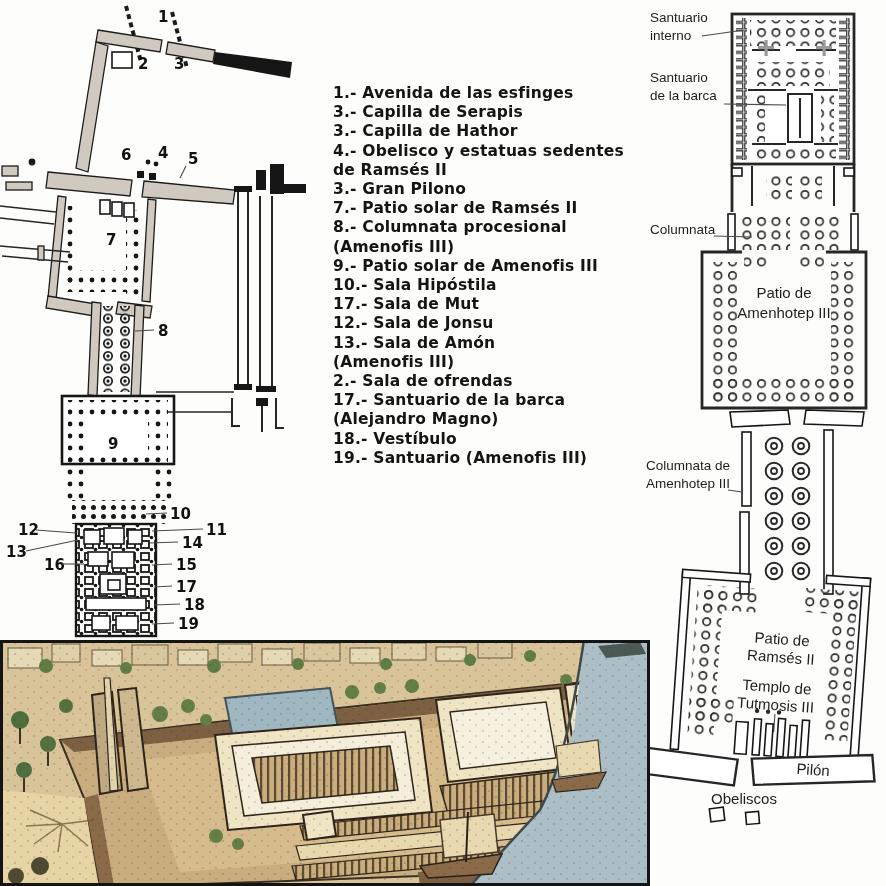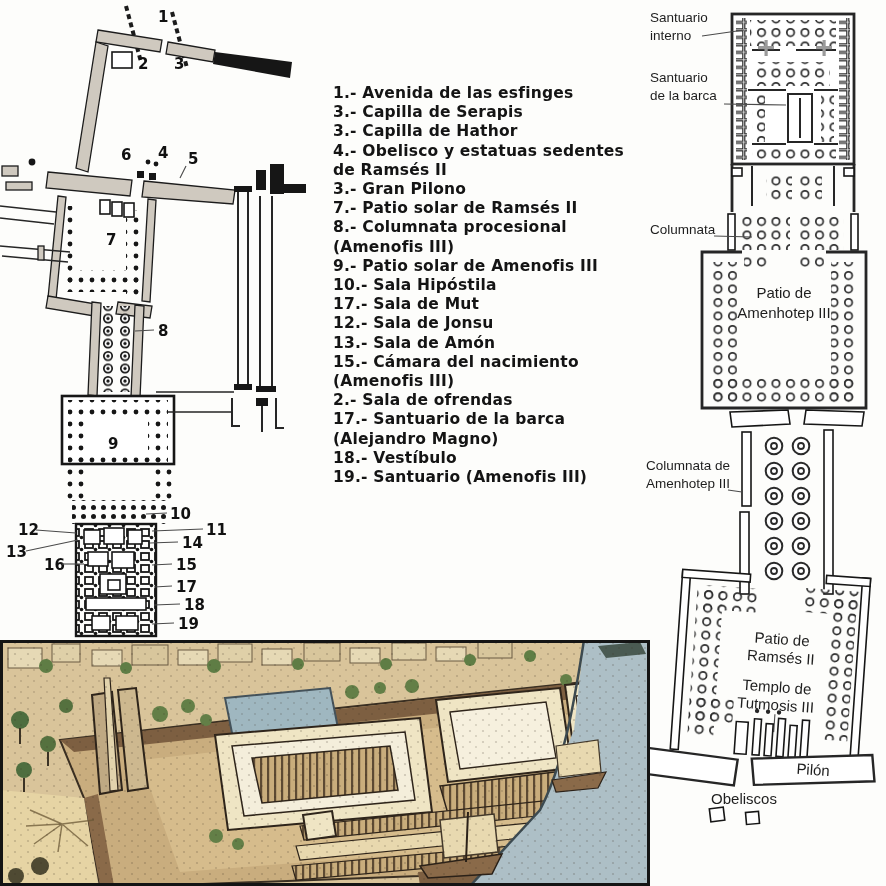--- a/index.html
+++ b/index.html
@@ -182,21 +182,20 @@
     <div class="lg">de Ramsés II</div>
     <div class="lg">3.- Gran Pilono</div>
     <div class="lg">7.- Patio solar de Ramsés II</div>
     <div class="lg">8.- Columnata procesional</div>
     <div class="lg">(Amenofis III)</div>
     <div class="lg">9.- Patio solar de Amenofis III</div>
     <div class="lg">10.- Sala Hipóstila</div>
     <div class="lg">17.- Sala de Mut</div>
     <div class="lg">12.- Sala de Jonsu</div>
     <div class="lg">13.- Sala de Amón</div>
-    <div class="lg">15.- Cámara del nacimiento</div>
     <div class="lg">(Amenofis III)</div>
     <div class="lg">2.- Sala de ofrendas</div>
     <div class="lg">17.- Santuario de la barca</div>
     <div class="lg">(Alejandro Magno)</div>
     <div class="lg">18.- Vestíbulo</div>
     <div class="lg">19.- Santuario (Amenofis III)</div>
   </div>
 
   <svg class="right-plan" width="246" height="840" viewBox="0 0 246 840">
     <defs>

